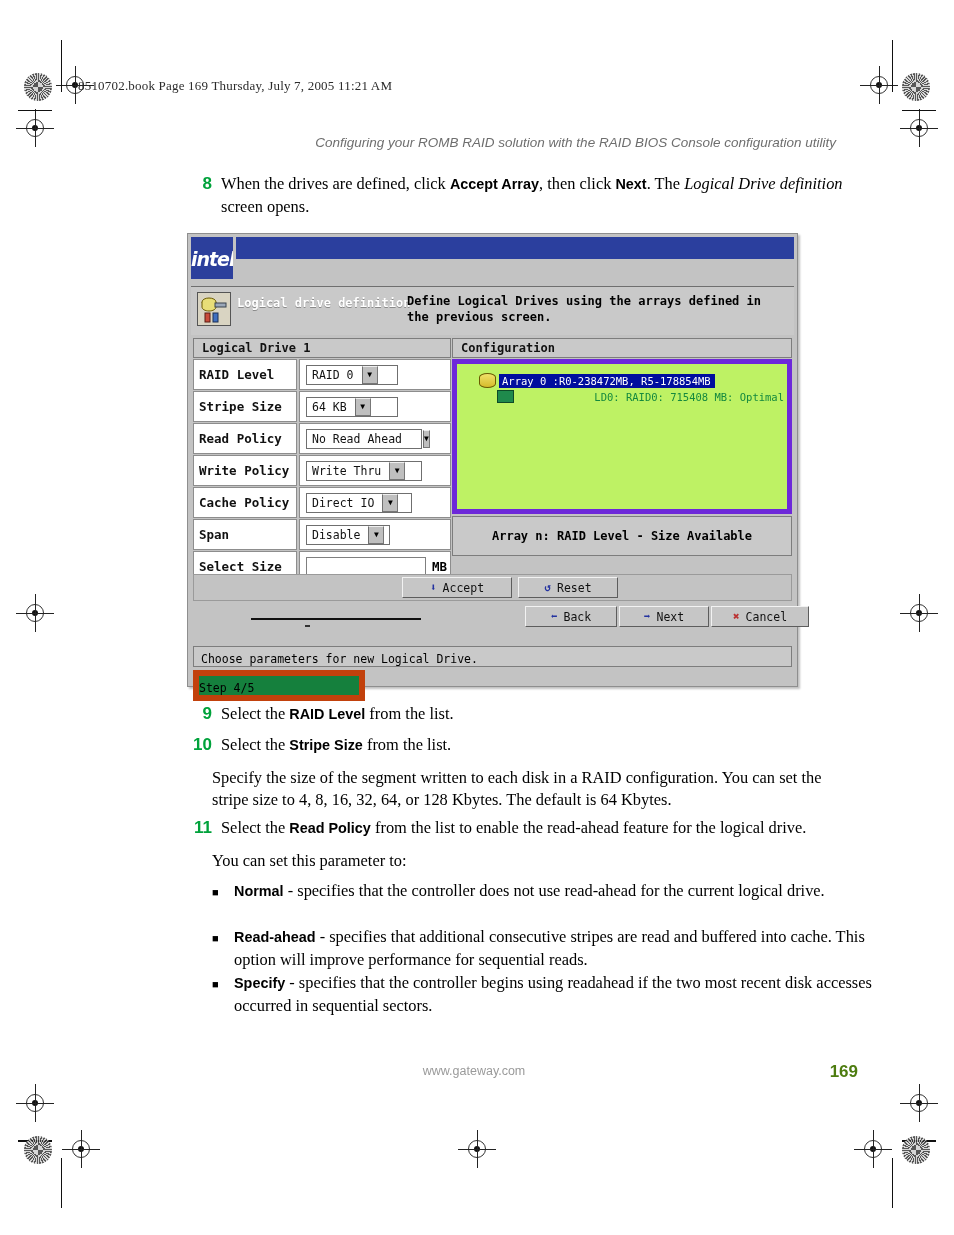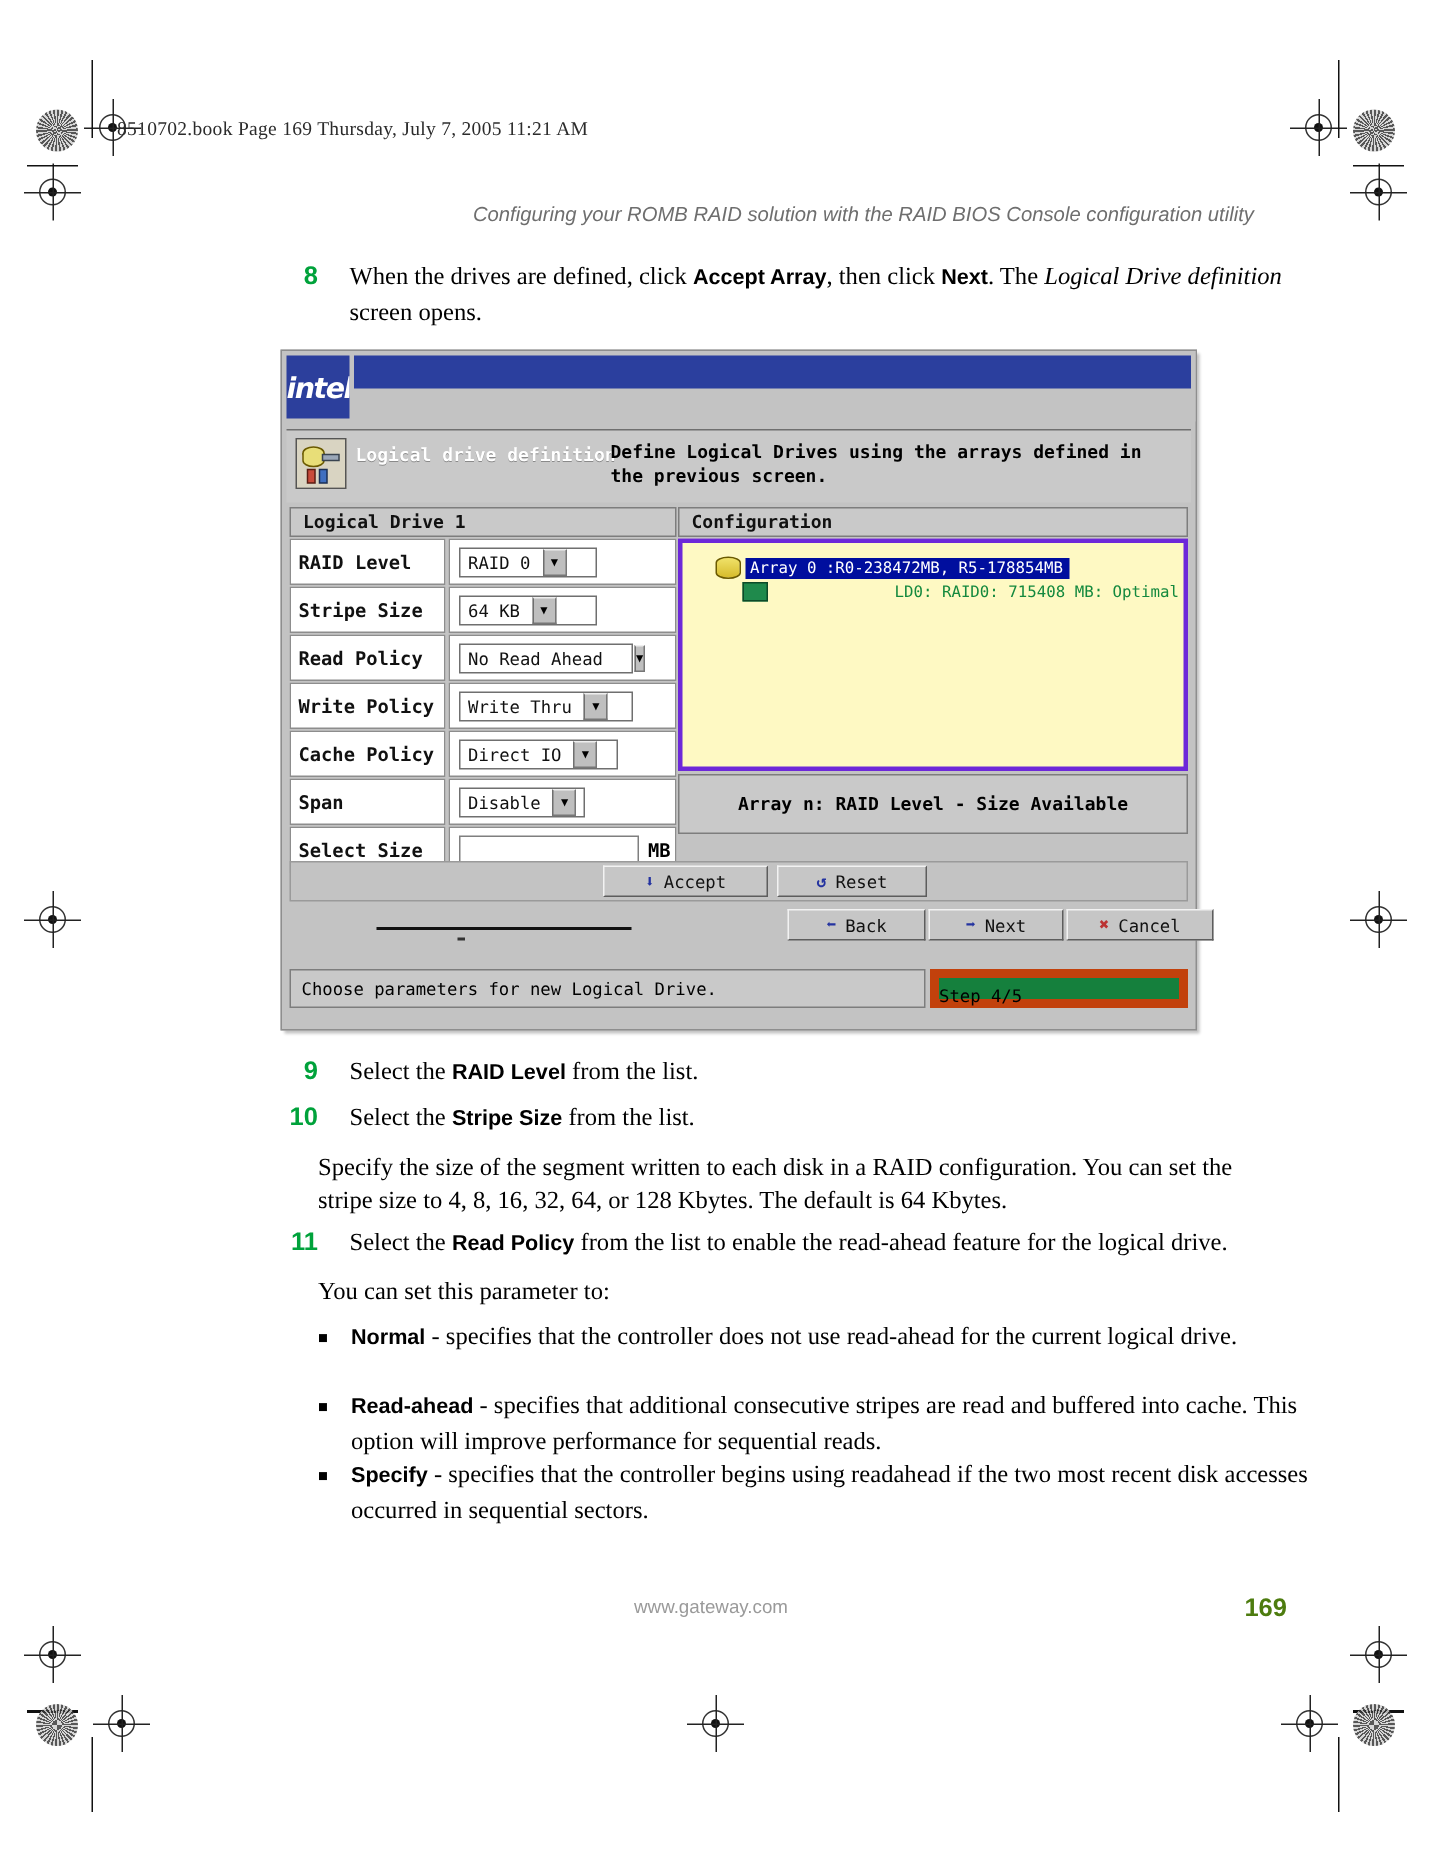--- a/index.html
+++ b/index.html
@@ -79,21 +79,20 @@
     text-align: right;
     flex: none;
     padding-right: 9px;
     line-height: 21px;
   }
   .step-body {
     font-family: "Liberation Serif", serif;
     font-size: 16.4px;
     line-height: 21.5px;
     width: 644px;
-    margin-left: 12px;
   }
   .step-body b {
     font-family: "Liberation Sans", sans-serif;
     font-size: 14.4px;
     font-weight: bold;
   }
   .step-body i { font-style: italic; }
 
   .para {
     position: absolute;
@@ -288,22 +287,22 @@
     font-family: "DejaVu Sans Mono", monospace;
     font-weight: bold; font-size: 12.5px;
     margin-left: 6px;
     vertical-align: middle;
   }
 
   
   .cfg-box {
     position: absolute; left: 0; top: 21px;
     width: 340px; height: 155px;
-    background: #fef9c3;
-    border: 3px solid #6d28d9;
+    background: #bef264;
+    border: 5px solid #6d28d9;
     box-sizing: border-box;
     overflow: hidden;
   }
   .tree-row {
     position: relative;
     height: 15px;
     font-family: "DejaVu Sans Mono", monospace;
     font-size: 10.5px;
     white-space: nowrap;
     display: flex;
@@ -376,21 +375,21 @@
     width: 170px; height: 2px; background: #111;
   }
   .nav-tick {
     position: absolute; left: 112px; top: 21px;
     width: 5px; height: 2px; background: #333;
   }
 
   .statusbar {
     position: absolute; left: 5px; top: 412px;
     width: 599px; height: 26px;
-    display: flex; gap: 3px;
+    display: flex; gap: 3px; flex-direction: column;
   }
   .status-main {
     flex: 1;
     background: #c9c9c9;
     border: 1px solid #7d7d7d;
     box-sizing: border-box;
     font-family: "DejaVu Sans Mono", monospace;
     font-size: 11.5px;
     padding: 5px 0 0 7px;
   }

